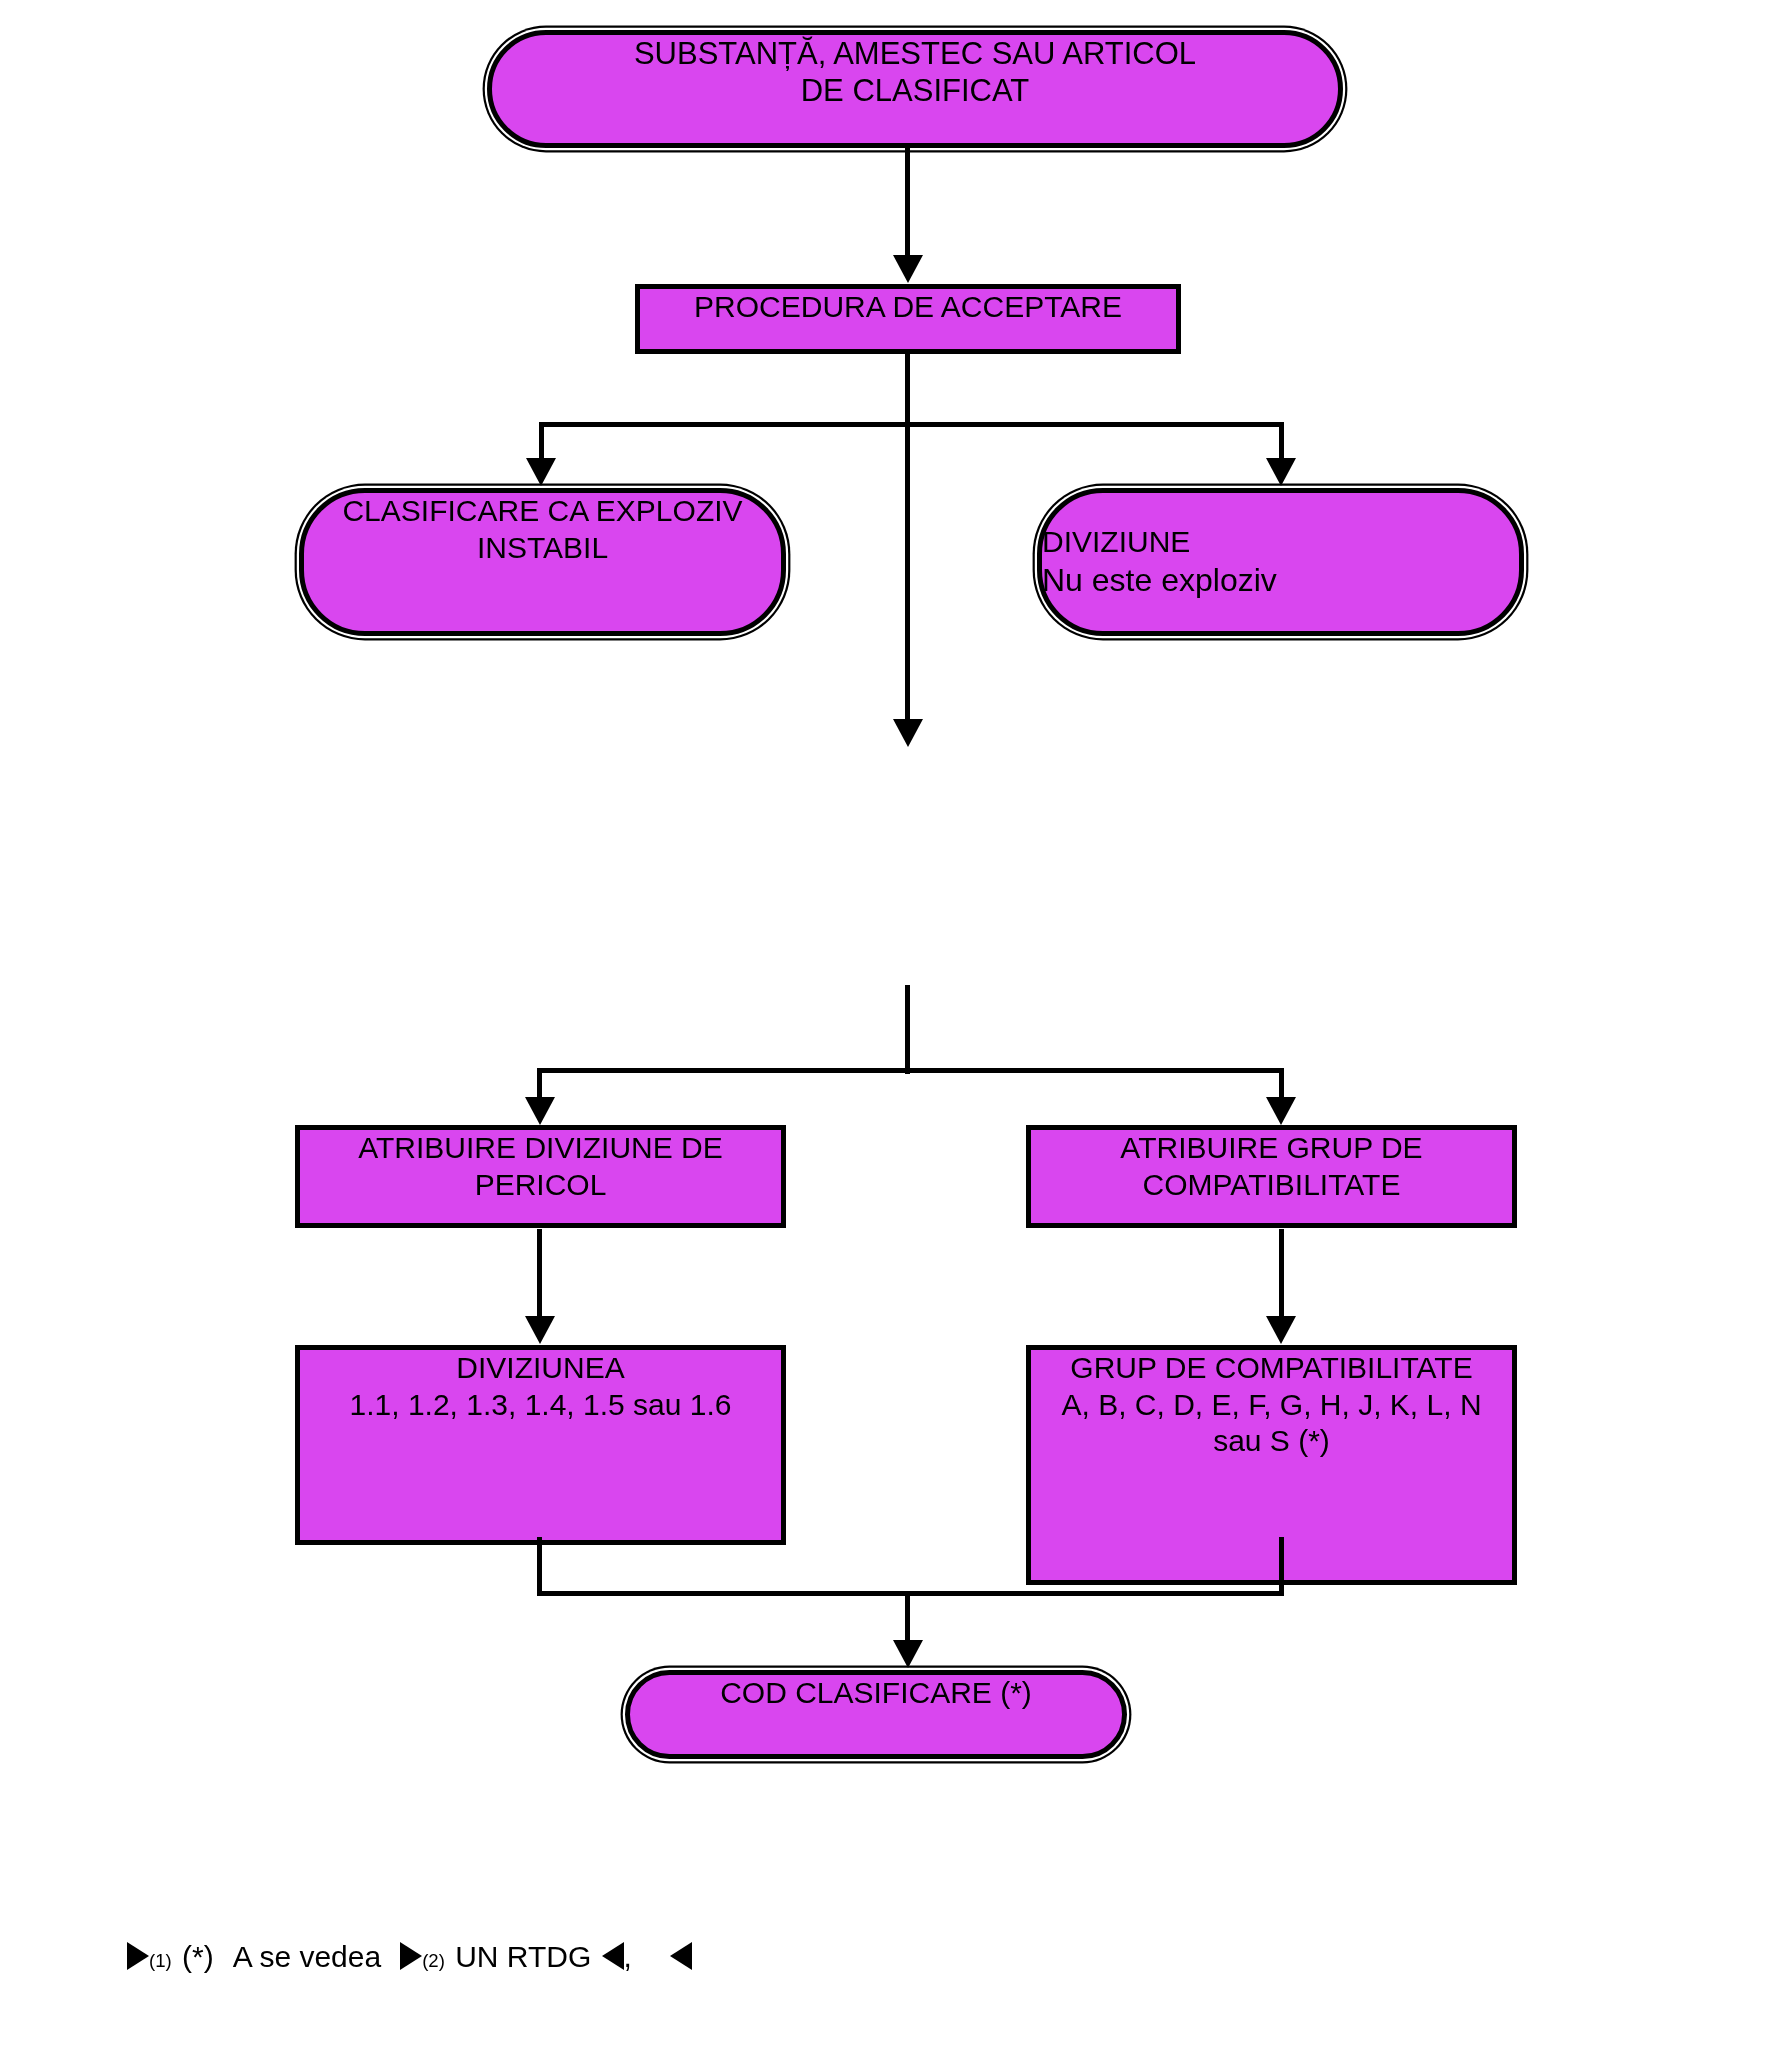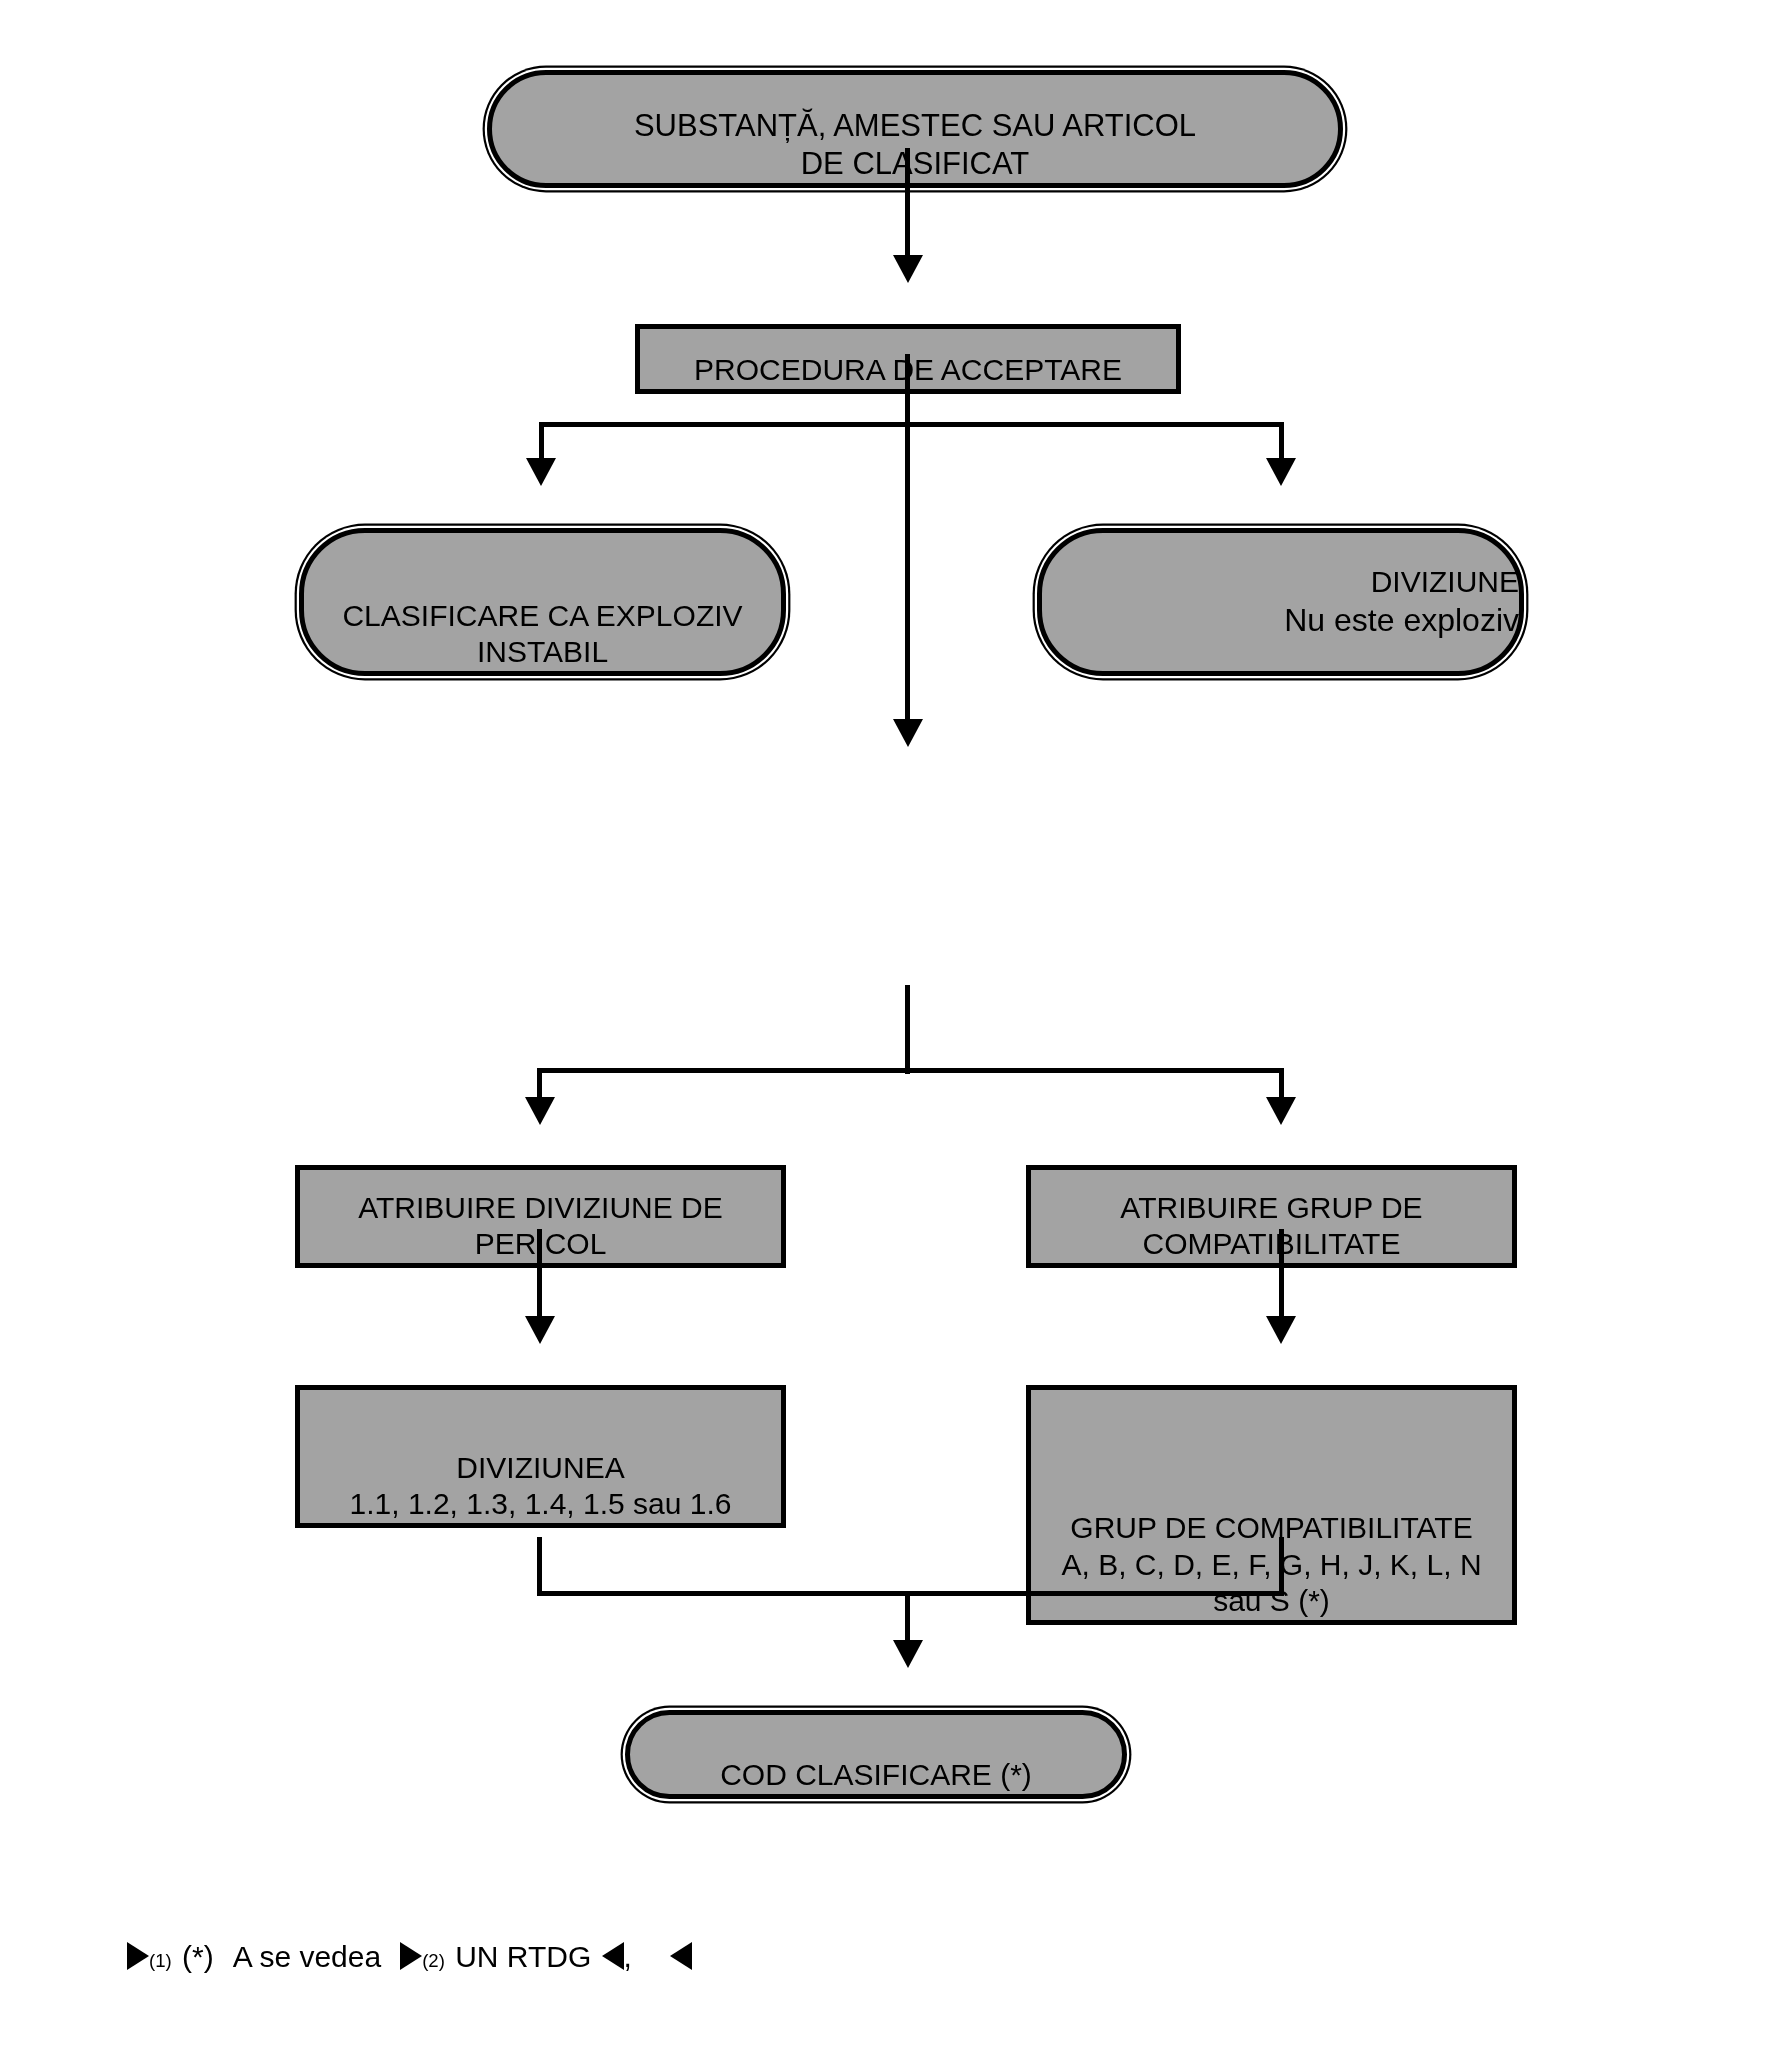--- a/index.html
+++ b/index.html
@@ -15,26 +15,25 @@
     position: relative;
     width: 1771px;
     height: 2066px;
     background: #ffffff;
     overflow: hidden;
   }
   .node {
     position: absolute;
     box-sizing: border-box;
     display: flex;
-    align-items: flex-end;
+    align-items: flex-start;
     justify-content: center;
     text-align: center;
-    background: #a3a3a3;
+    background: #d946ef;
     line-height: 1.22;
-    margin-top: 40px;
   }
   .node .txt {
     display: block;
     white-space: pre-line;
   }
   .rounded {
     border: 5.2px solid #000000;
     border-radius: 66px;
     box-shadow: 0 0 0 2.2px #ffffff, 0 0 0 4.4px #000000;
   }
@@ -146,21 +145,21 @@
   <div class="node rect t-md" style="left:1026px; top:1125px; width:491px; height:103px;">
     <span class="txt">ATRIBUIRE GRUP DE
 COMPATIBILITATE</span>
   </div>
 
   <div class="node rect t-md" style="left:295px; top:1125px; width:491px; height:103px;">
     <span class="txt">ATRIBUIRE DIVIZIUNE DE
 PERICOL</span>
   </div>
 
-  <div class="node rect t-md" style="left:295px; top:1345px; width:491px; height:143px;">
+  <div class="node rect t-md" style="left:295px; top:1345px; width:491px; height:200px;">
     <span class="txt">DIVIZIUNEA
 1.1, 1.2, 1.3, 1.4, 1.5 sau 1.6</span>
   </div>
 
   <div class="node rect t-md" style="left:1026px; top:1345px; width:491px; height:240px;">
     <span class="txt">GRUP DE COMPATIBILITATE
 A, B, C, D, E, F,  G, H, J, K, L, N
 sau S (*)</span>
   </div>
 

